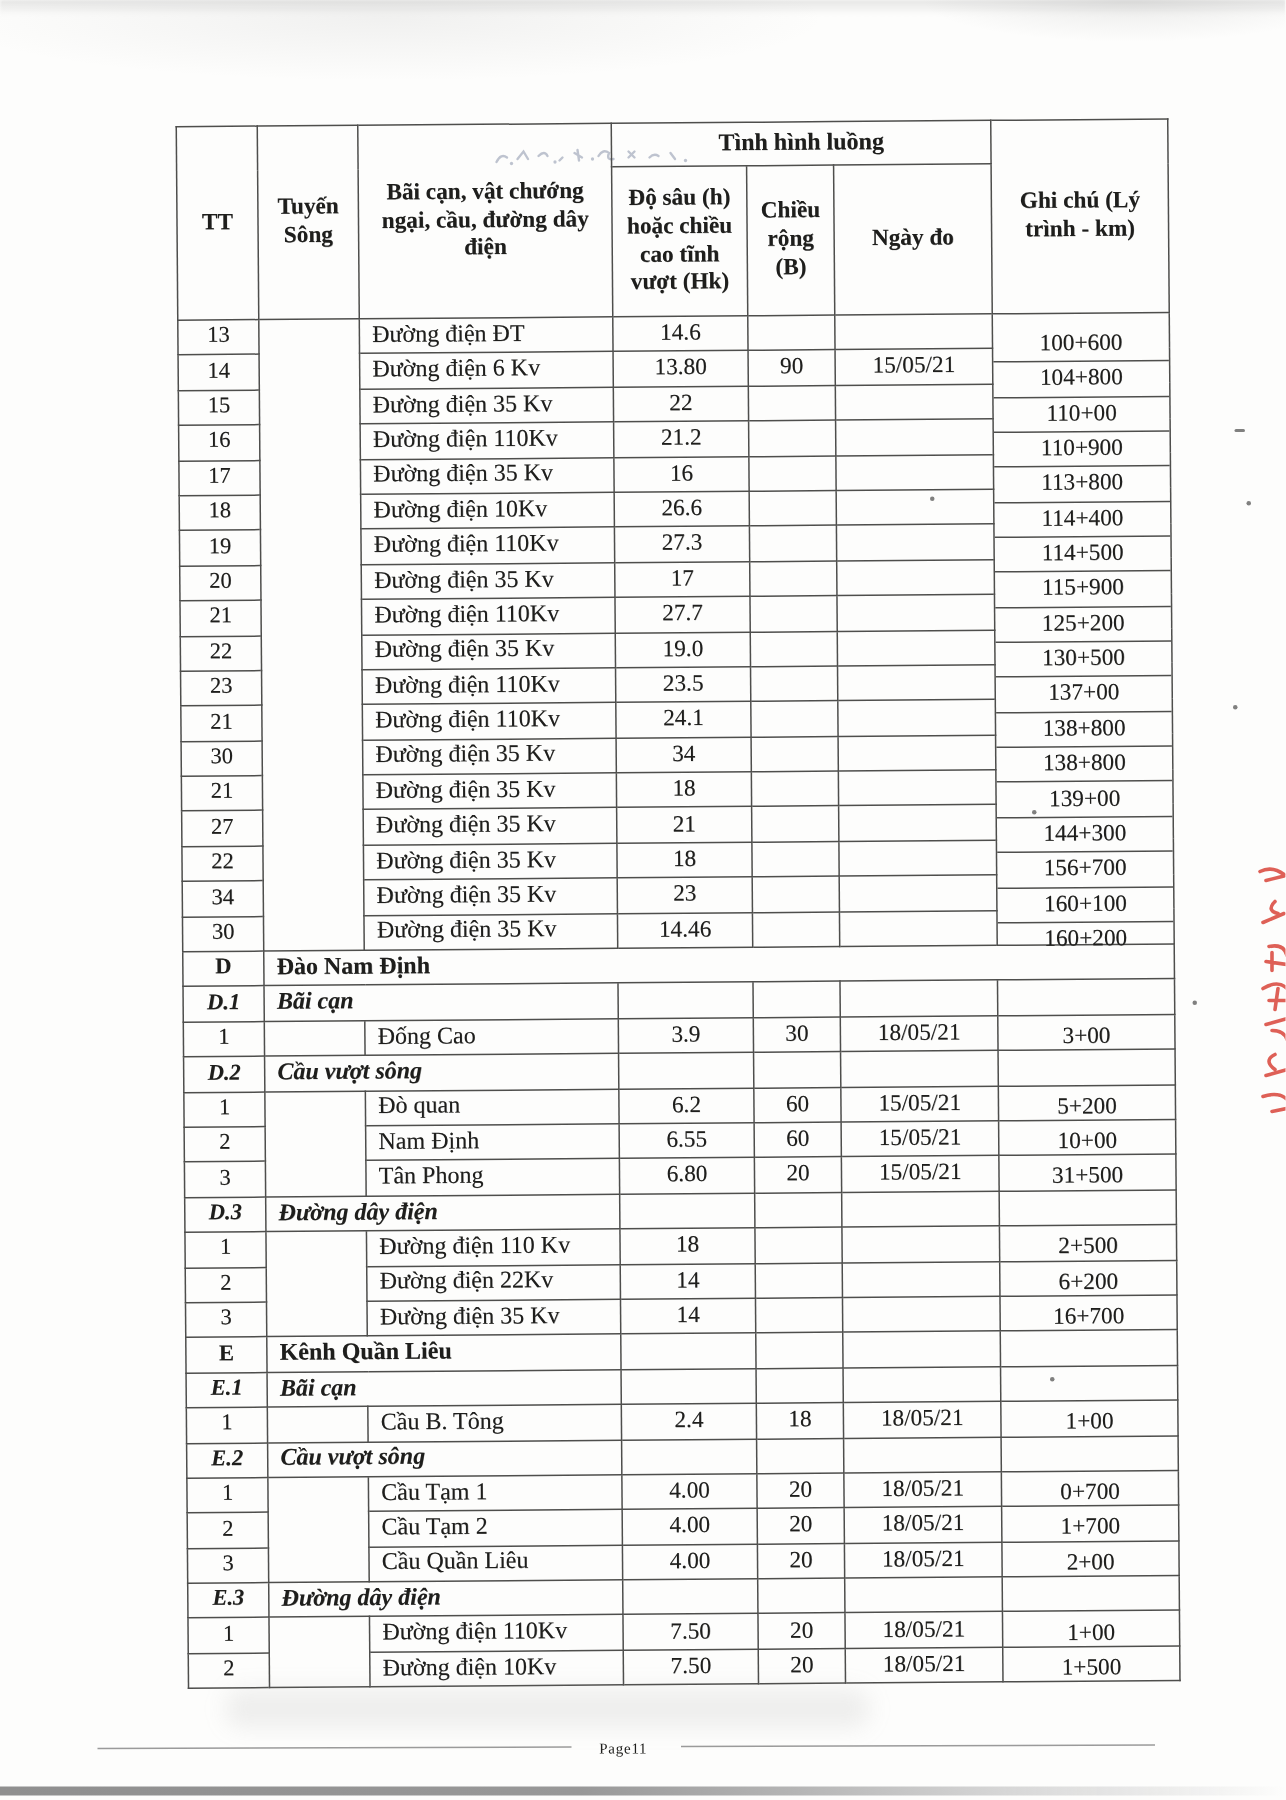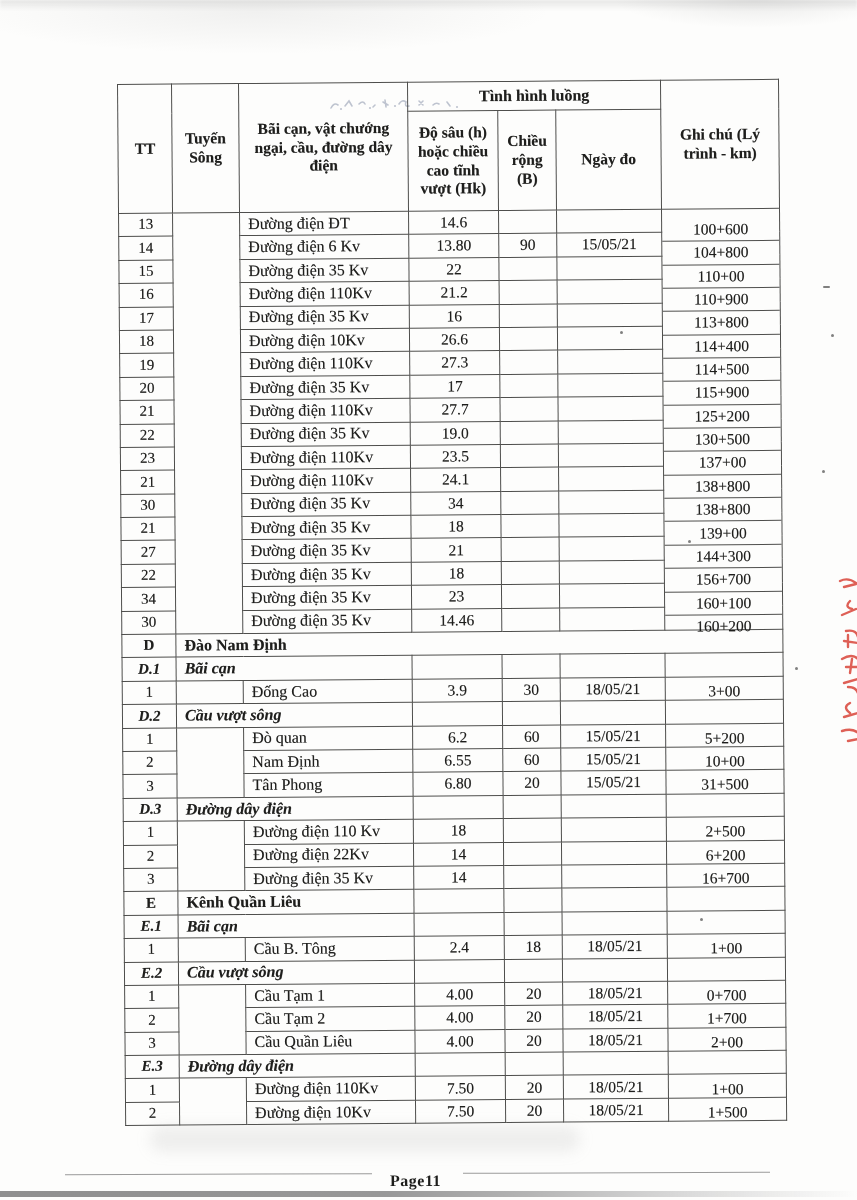--- a/index.html
+++ b/index.html
@@ -33,21 +33,21 @@
   
   td.notecol{position:relative;}
   .stack{position:absolute;top:0;left:0;right:0;bottom:0;padding-top:8px;box-sizing:border-box;}
   .slot{height:23.35px;display:flex;align-items:center;justify-content:center;
     font-size:15.5px;box-sizing:border-box;}
   .slot.line{border-top:1px solid #4e4e4c;}
   
   .footer{position:absolute;left:65px;right:87px;top:1156px;display:flex;align-items:center;
     transform:rotate(-0.2deg);}
   .fline{flex:1;border-top:1px solid #9a9a9a;height:0;}
-  .ftext{font-weight:bold;font-size:16px;margin:16px 22px 0 18px;letter-spacing:.5px;}
+  .ftext{font-weight:normal;font-size:10px;margin:5px 22px 0 18px;letter-spacing:.5px;}
   
   .speck{position:absolute;background:#555;border-radius:50%;width:3px;height:3px;opacity:.75;}
   .speck.dash{width:7px;height:2px;border-radius:1px;}
   .smudge{position:absolute;left:150px;top:1126px;width:430px;height:26px;
     background:rgba(150,150,150,.14);filter:blur(7px);border-radius:12px;}
   .bottombar{position:absolute;left:0;top:1191px;width:100%;height:6px;
     background:linear-gradient(90deg,#8f8f8f 0%,#989898 45%,#b5b5b5 62%,#d6d6d6 78%,rgba(214,214,214,0) 100%);
     filter:blur(.4px);}
   .topnoise{position:absolute;left:0;top:0;width:100%;height:14px;
     background:linear-gradient(180deg,rgba(110,110,110,.16),rgba(110,110,110,0) 75%);

